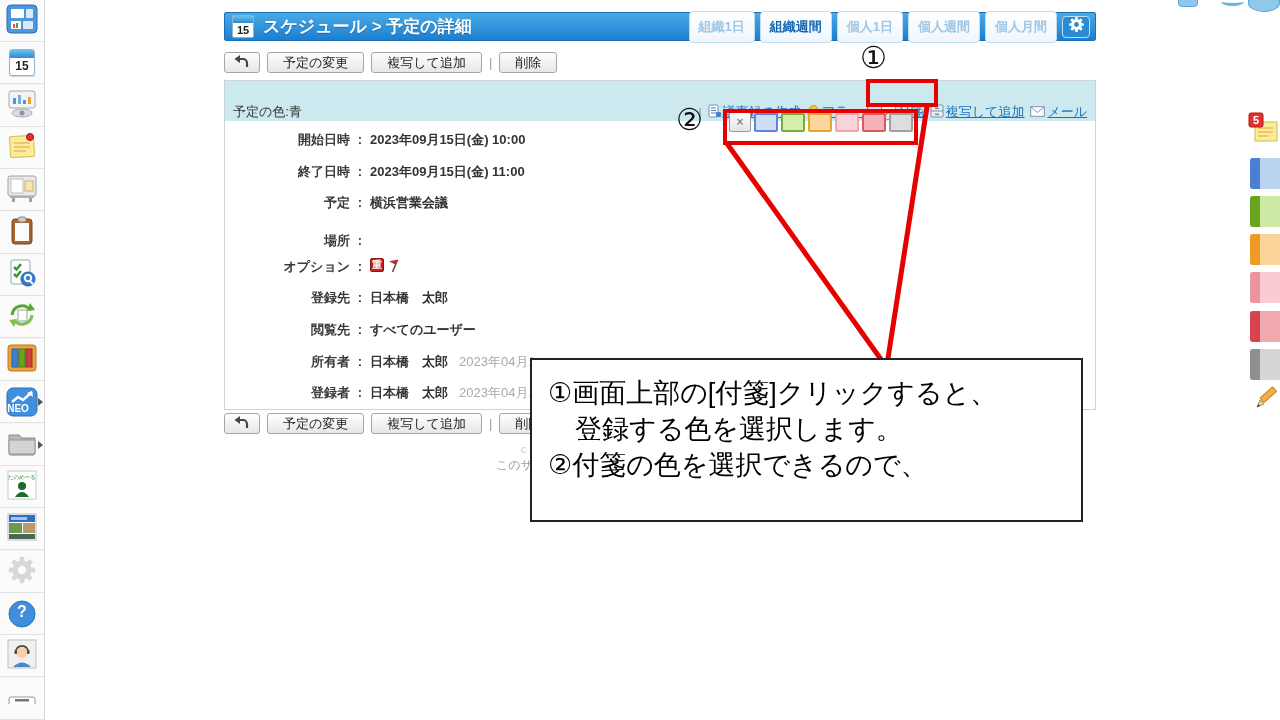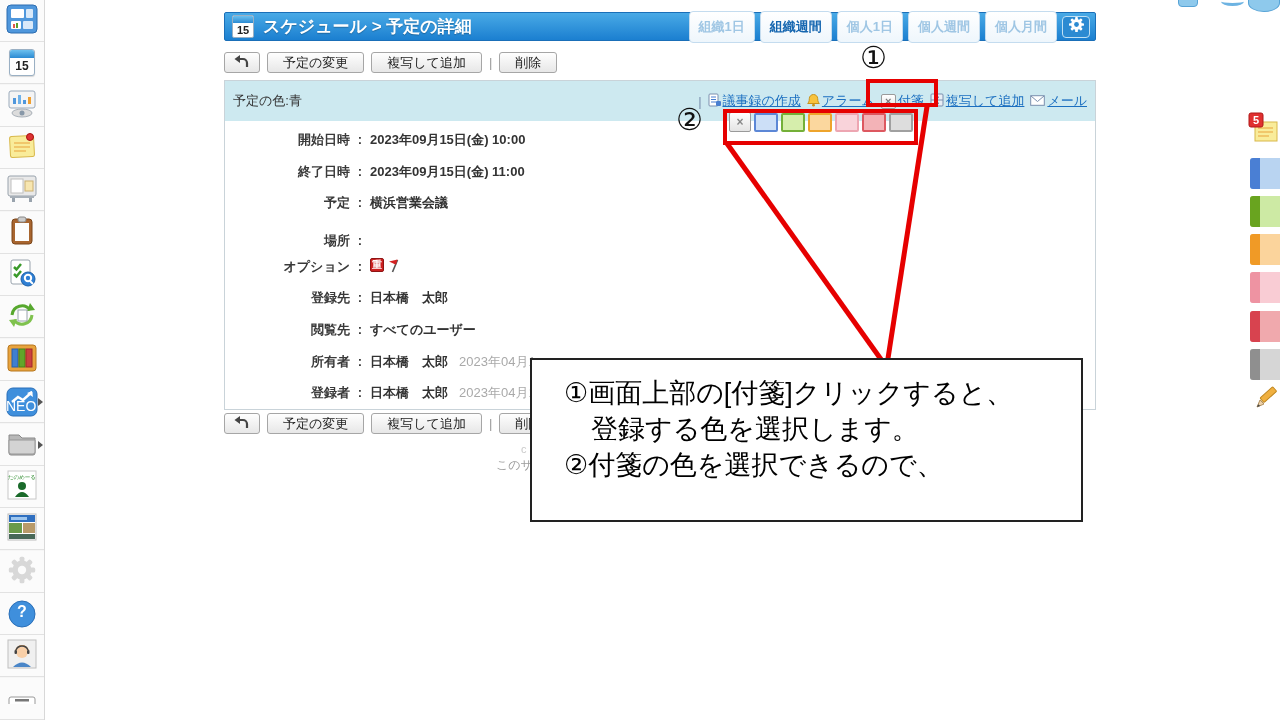--- a/index.html
+++ b/index.html
@@ -8,21 +8,21 @@
 #canvas{position:relative;width:1280px;height:720px;background:#fff;overflow:hidden;}
 
 
 #left-sidebar{position:absolute;left:0;top:0;width:45px;height:720px;background:#f6f6f6;border-right:1px solid #d8d8d8;z-index:3;}
 .side-cell{position:absolute;left:0;width:44px;display:flex;align-items:center;justify-content:center;border-bottom:1px solid #e2e2e2;background:#fbfbfb;}
 .flyout{position:absolute;right:1px;top:50%;margin-top:-4px;width:0;height:0;border-left:5px solid #555;border-top:4px solid transparent;border-bottom:4px solid transparent;}
 .cal-icon{position:relative;width:26px;height:27px;background:#fff;border:1px solid #9ab0c4;border-radius:3px;overflow:hidden;box-shadow:0 1px 1px rgba(0,0,0,.15);}
 .cal-top{height:8px;background:linear-gradient(#6cc0ee,#2b8ad2);}
 .cal-num{text-align:center;font-size:12px;font-weight:bold;color:#222;line-height:17px;}
 .neo-wrap{position:relative;width:32px;height:30px;}
-.neo-label{position:absolute;left:0;right:8px;bottom:3px;text-align:center;font-size:14px;font-weight:normal;color:#fff;}
+.neo-label{position:absolute;left:0;right:8px;bottom:3px;text-align:center;font-size:10px;font-weight:bold;color:#fff;}
 .help-wrap{position:relative;width:30px;height:30px;}
 .help-q{position:absolute;left:0;right:0;top:4px;text-align:center;font-size:16px;font-weight:bold;color:#fff;}
 
 
 .frag{position:absolute;z-index:2;}
 #fragA{left:1178px;top:-4px;width:20px;height:11px;background:#8ec9ec;border:1px solid #57a3d6;border-radius:0 0 4px 4px;}
 #fragB{left:1221px;top:-3px;width:23px;height:9px;background:#fff;border-bottom:3px solid #6db3e2;border-radius:0 0 50% 50%;}
 #fragC{left:1248px;top:-6px;width:32px;height:18px;background:#8ec9ec;border:1px solid #57a3d6;border-radius:0 0 50% 50%;}
 
 
@@ -39,21 +39,21 @@
 
 .toolbar{position:absolute;left:224px;display:flex;align-items:center;gap:7px;z-index:4;}
 #toolbar-top{top:52px;}
 #toolbar-bottom{top:413px;}
 .tbtn{height:21px;padding:0 15px;font-size:13px;color:#222;background:linear-gradient(#fefefe,#e7e7e7);border:1px solid #a6a6a6;border-radius:3px;display:inline-flex;align-items:center;white-space:nowrap;}
 .tbtn.back{padding:0 9px;}
 .tb-sep{color:#999;font-size:13px;}
 
 
 #panel{position:absolute;left:224px;top:80px;width:872px;height:330px;background:#fff;border:1px solid #c9d3d9;z-index:1;}
-#subheader{position:absolute;left:0;top:0;width:100%;height:40px;background:#cde9f0;display:flex;align-items:center;font-size:13px;}
+#subheader{position:absolute;left:0;top:0;width:100%;height:40px;background:#cde9f0;display:flex;align-items:flex-end;font-size:13px;}
 #color-label{margin-left:8px;color:#333;white-space:nowrap;}
 #subheader-links{margin-left:auto;display:flex;align-items:center;gap:6px;padding-right:8px;}
 .hlink{color:#1b6fc0;text-decoration:underline;font-size:13px;white-space:nowrap;cursor:pointer;}
 .linkgrp{display:flex;align-items:center;gap:2px;}
 .fusen-x{display:inline-flex;align-items:center;justify-content:center;width:15px;height:15px;background:linear-gradient(#fff,#e4e4e4);border:1px solid #9a9a9a;color:#777;font-size:11px;font-weight:bold;border-radius:2px;}
 .sh-sep{color:#7a8fae;font-size:13px;}
 
 
 #palette-row{position:absolute;left:729px;top:112px;display:flex;align-items:center;gap:3px;z-index:2;}
 .clear-btn{width:22px;height:20px;background:linear-gradient(#fff,#e4e4e4);border:1px solid #9a9a9a;border-radius:2px;display:flex;align-items:center;justify-content:center;color:#888;font-size:12px;font-weight:bold;}
@@ -80,21 +80,21 @@
 :root{--accent:#e60000;}
 .ann-circ{position:absolute;font-size:30px;color:#111;z-index:10;line-height:1;background:transparent;}
 #circ1{left:860px;top:43px;}
 #circ2{left:676px;top:105px;}
 .ann-box{position:absolute;border:4px solid var(--accent);z-index:9;background:transparent;}
 #box-fusen{left:866px;top:79px;width:72px;height:28px;}
 #box-palette{left:723px;top:109px;width:195px;height:36px;}
 .red-line{position:absolute;height:5px;background:var(--accent);transform-origin:0 50%;z-index:8;}
 #lineL{left:727px;top:141px;width:266px;transform:rotate(54.5deg);}
 #lineR{left:927px;top:104px;width:257px;transform:rotate(98.8deg);}
-#note-box{position:absolute;left:530px;top:358px;width:553px;height:164px;background:#fff;border:2px solid #222;z-index:11;padding:15px 32px;font-size:27px;color:#000;line-height:36px;}
+#note-box{position:absolute;left:530px;top:358px;width:553px;height:164px;background:#fff;border:2px solid #222;z-index:11;padding:15px 16px;font-size:27px;color:#000;line-height:36px;}
 #note-box div{white-space:pre;}
 </style>
 </head>
 <body>
 
 <div id="canvas">
 
   <div id="left-sidebar">
       <div class="side-cell" style="top: 0px; height: 42px;">
         <div><svg width="32" height="30" viewBox="0 0 32 30" xmlns="http://www.w3.org/2000/svg">

